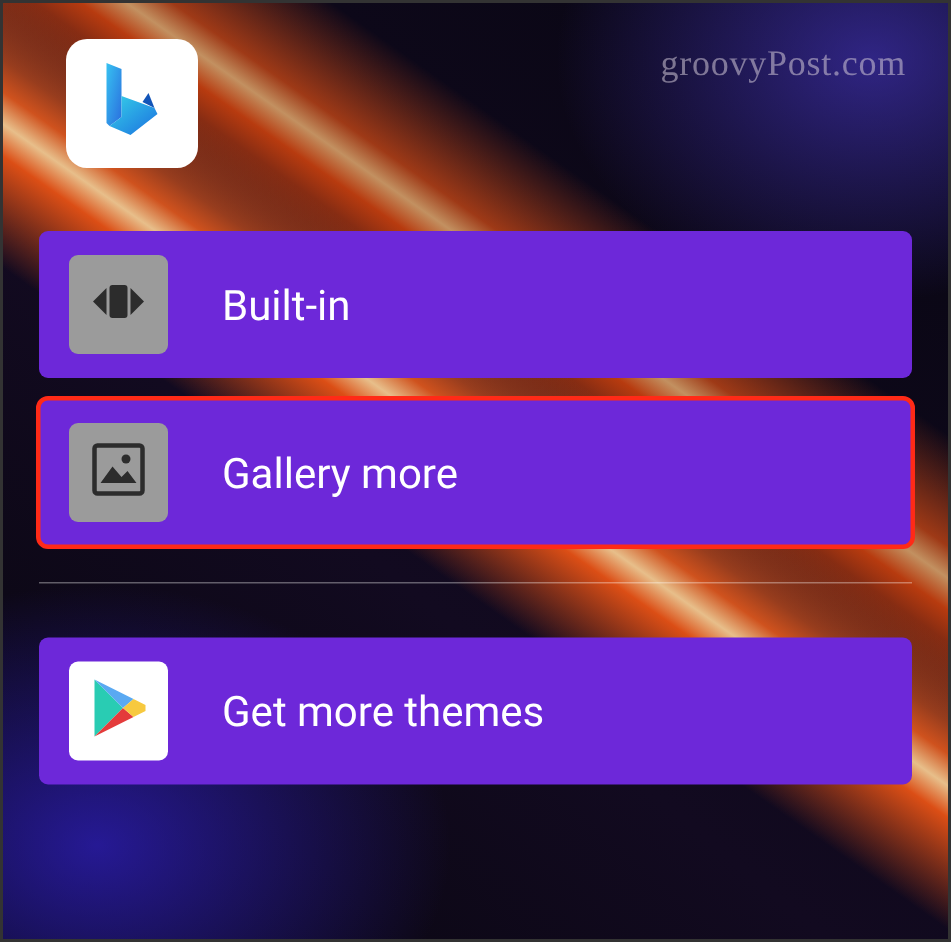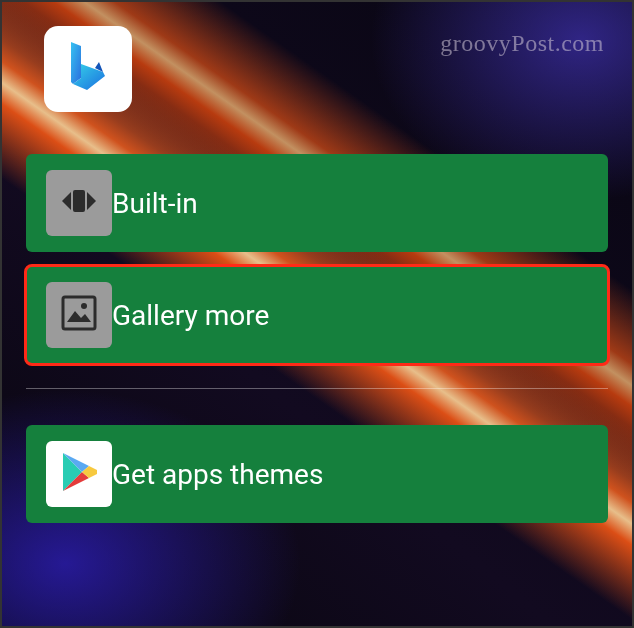--- a/index.html
+++ b/index.html
@@ -50,25 +50,26 @@
       margin-left: 18px;
       margin-top: 2px;
       margin-bottom: 42px;
     }
     .options {
       display: flex;
       flex-direction: column;
       gap: 14px;
     }
     .option-card {
-      background: #15803d;
+      background: #6d28d9;
       border-radius: 6px;
       display: flex;
       align-items: center;
       padding: 16px 20px;
+      gap: 36px;
       min-height: 98px;
       cursor: pointer;
     }
     .option-card.highlight {
       outline: 3px solid #ff2a17;
       outline-offset: -1px;
     }
     .icon-box {
       width: 66px;
       height: 66px;
@@ -154,18 +155,18 @@
       <div class="icon-box white">
         <span>
           <svg width="40" height="44" viewBox="0 0 40 44">
             <path d="M4 3 L4 41 L23 22 Z" fill="#29ccb3"></path>
             <path d="M4 3 L30 16 L23 22 Z" fill="#5aa9f2"></path>
             <path d="M4 41 L30 28 L23 22 Z" fill="#e43b3b"></path>
             <path d="M30 16 L38 20 L38 24 L30 28 L23 22 Z" fill="#f7c93f"></path>
           </svg>
         </span>
       </div>
-      <span class="option-label">Get apps themes</span>
+      <span class="option-label">Get more themes</span>
     </div>
 
   </div>
 
 </div>
 
 </body></html>

